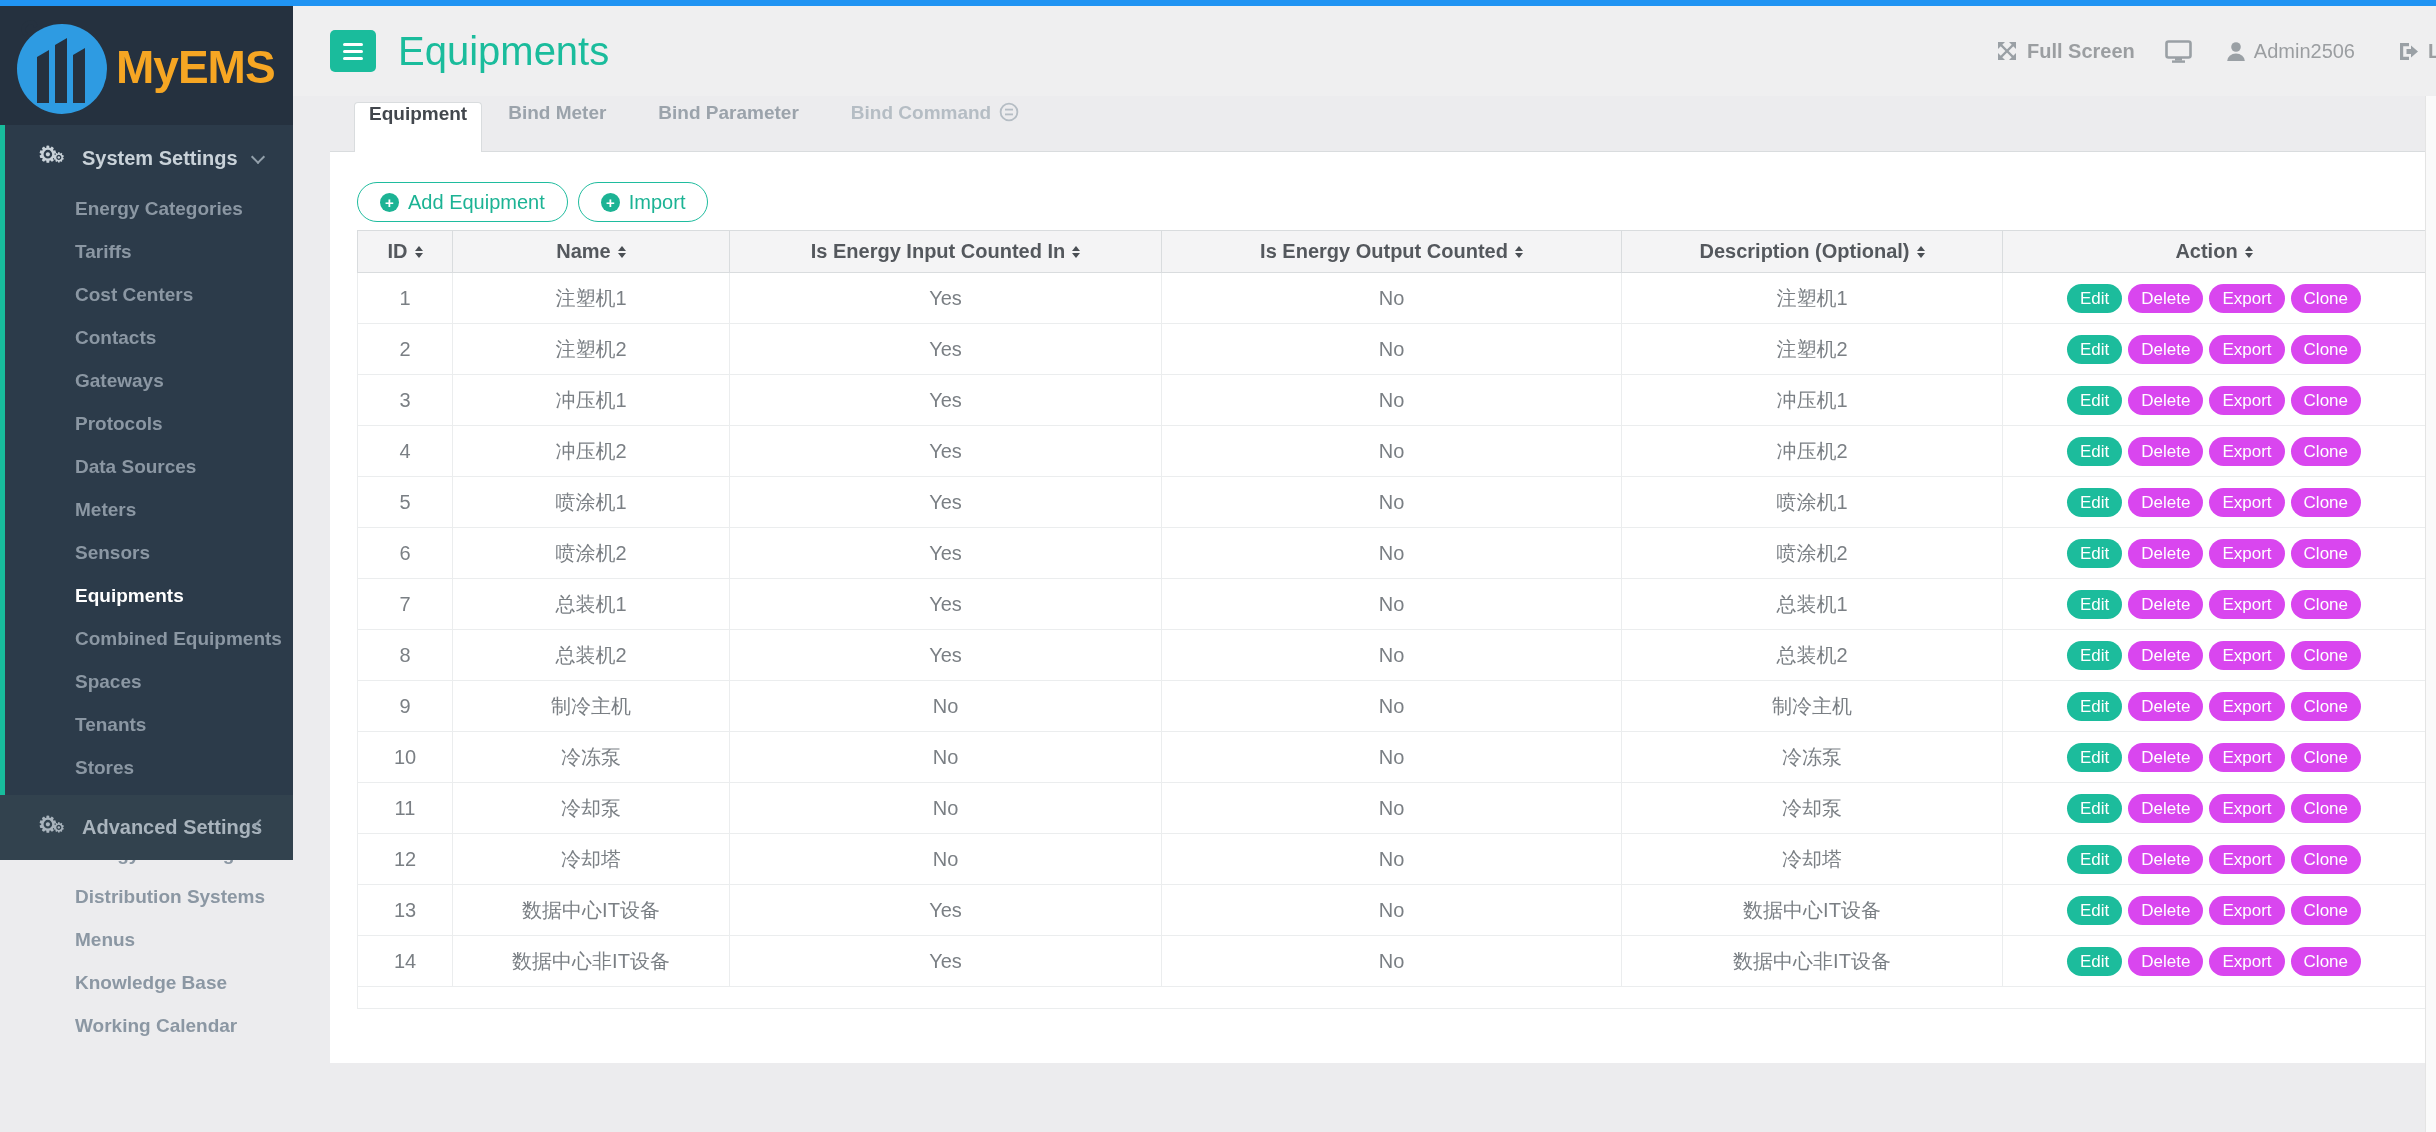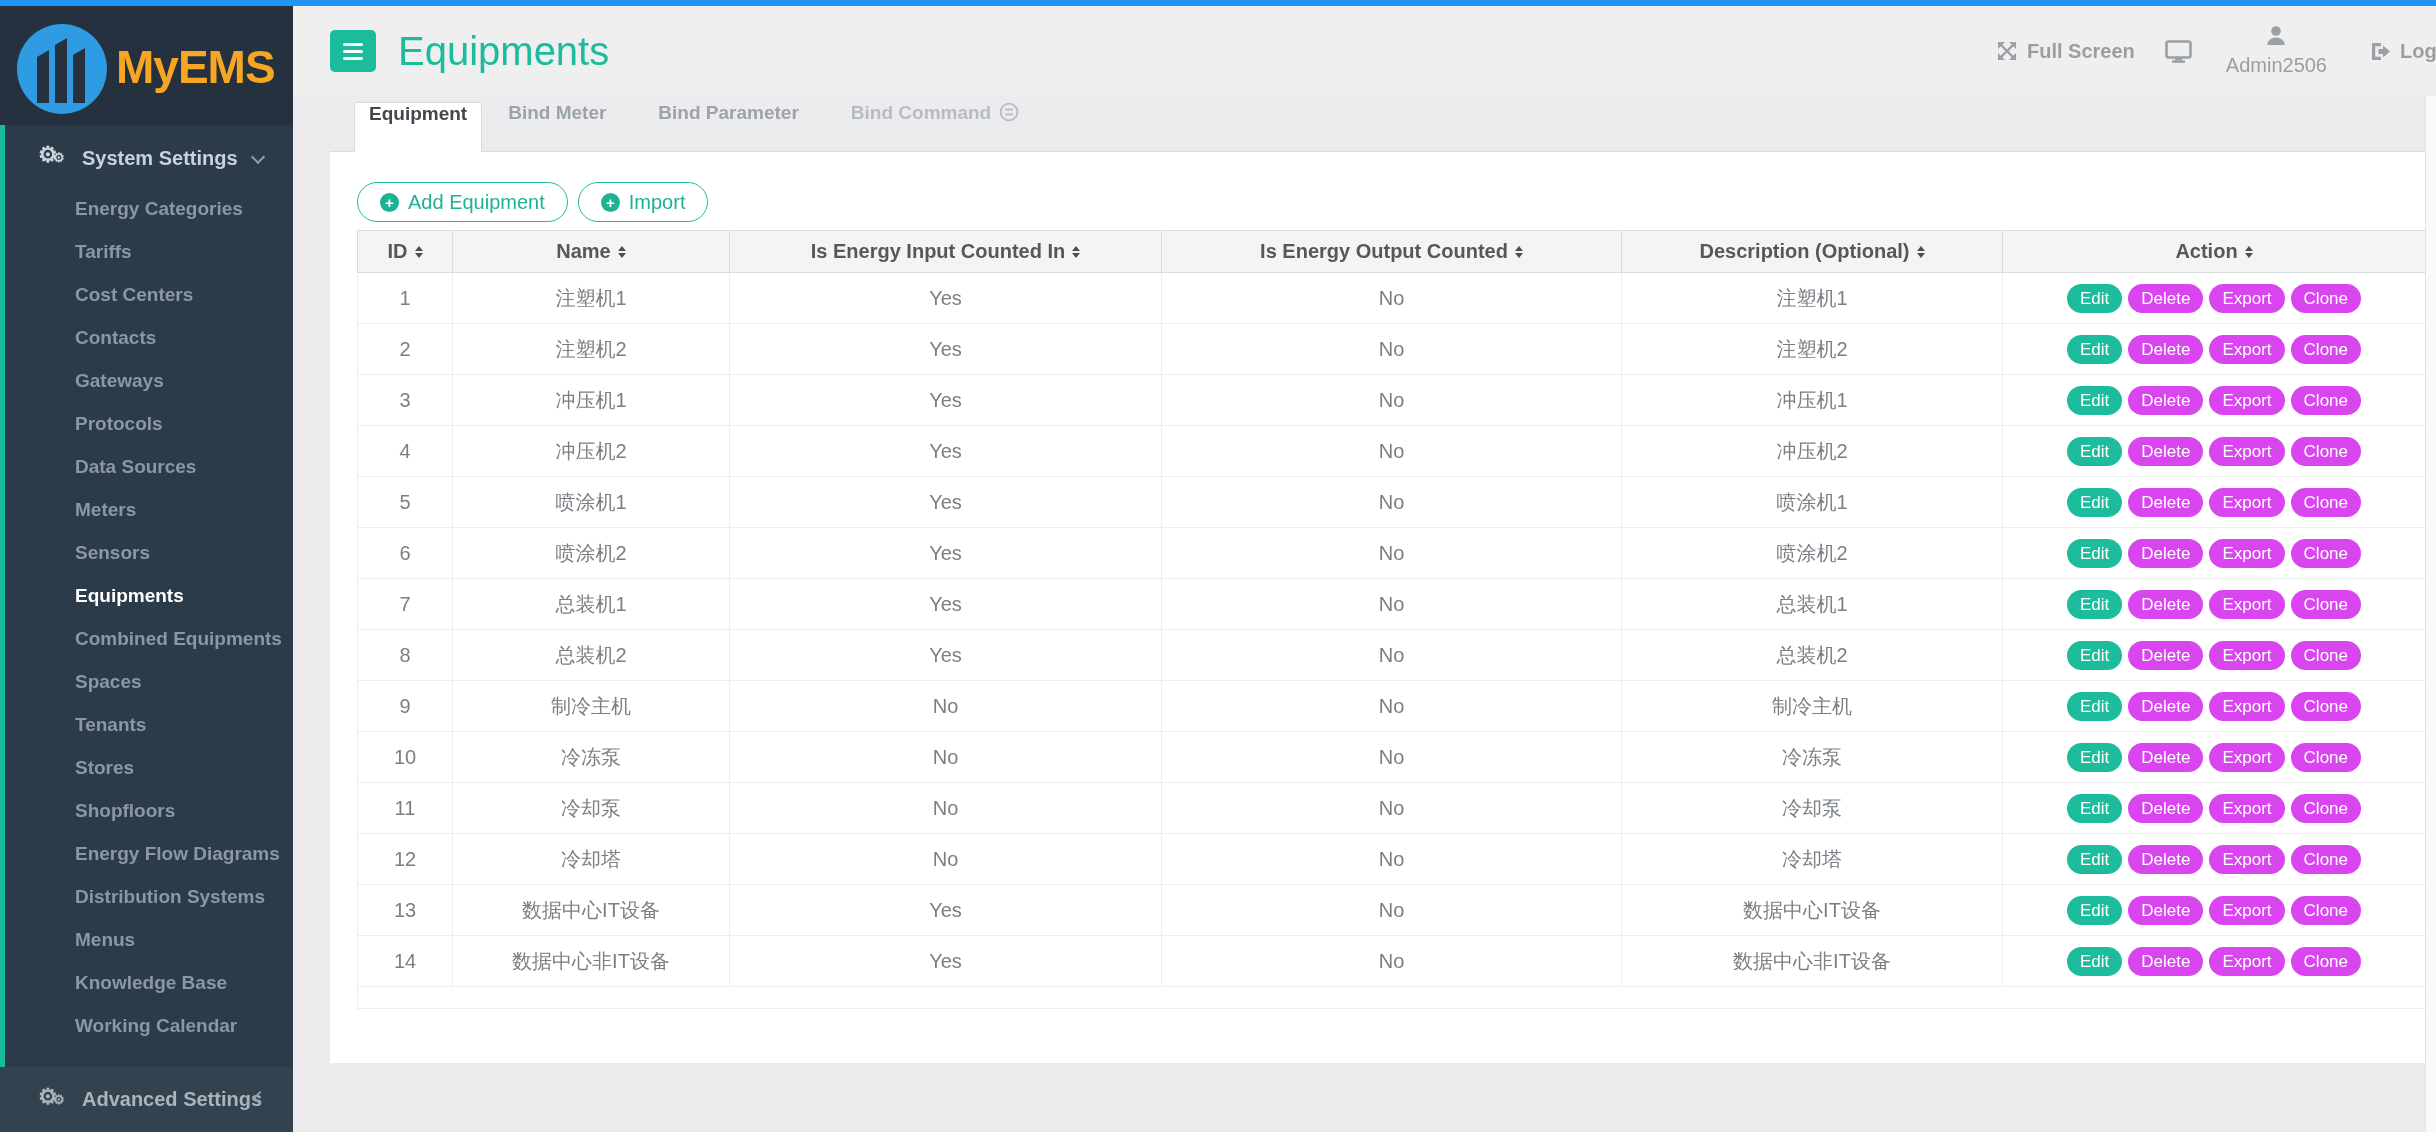--- a/index.html
+++ b/index.html
@@ -3,21 +3,21 @@
 <meta charset="utf-8">
 <style>
   * { margin:0; padding:0; box-sizing:border-box; }
   html,body { width:2436px; height:1132px; overflow:hidden; }
   body { position:relative; background:#ececee; font-family:"Liberation Sans", sans-serif; }
 
   
   .topbar { position:absolute; left:0; top:0; width:2436px; height:6px; background:#2094f3; z-index:20; }
 
   
-  .sidebar { position:absolute; left:0; top:0; width:293px; height:1132px; background:#2c3b4a; z-index:10; }
+  .sidebar { position:absolute; left:0; top:0; width:293px; height:860px; background:#2c3b4a; z-index:10; }
   .logo-block { position:relative; height:125px; background:#25313f; display:flex; align-items:center; padding:8px 0 0 12px; }
   .logo-text { color:#f6a623; font-size:46px; font-weight:700; letter-spacing:-1px; margin-left:4px; }
   .side-nav { position:absolute; top:125px; bottom:65px; left:0; right:0; background:#2c3b4a; border-left:5px solid #18bc9c; padding-top:8px; }
   .nav-header { position:relative; height:50px; display:flex; align-items:center; padding-left:33px; color:#c9d2d9; font-weight:700; font-size:20px; cursor:pointer; }
   .gears { position:relative; width:32px; height:26px; margin-right:12px; flex:0 0 auto; }
   .gears .g1 { position:absolute; left:0; top:-3px; font-size:22px; line-height:26px; }
   .gears .g2 { position:absolute; left:15px; top:6px; font-size:13px; line-height:13px; }
   .chev { width:10px; height:10px; border-right:2px solid #93a0ab; border-bottom:2px solid #93a0ab; display:inline-block; }
   .chev-down { transform:rotate(45deg); position:absolute; left:248px; top:19px; }
   .chev-left { transform:rotate(135deg); position:absolute; right:28px; top:26px; }
@@ -28,21 +28,21 @@
 
   
   .header { position:absolute; left:293px; top:6px; width:2143px; height:90px; background:#efeff0; display:flex; align-items:center; }
   .burger { width:46px; height:42px; margin-left:37px; background:#1abc9c; border:none; border-radius:5px; display:flex; flex-direction:column; justify-content:center; align-items:center; gap:4px; cursor:pointer; }
   .burger i { width:20px; height:3px; background:#fff; border-radius:2px; }
   .page-title { margin-left:22px; font-size:40px; font-weight:500; color:#1abc9c; }
   .header-right { position:absolute; left:1995px; top:6px; height:90px; display:flex; align-items:center; z-index:15; color:#9b9ea1; font-size:20px; white-space:nowrap; }
   .hr-item { display:flex; align-items:center; gap:8px; cursor:pointer; }
   .hr-label { font-weight:700; }
   .hr-user { font-weight:400; }
-  .m1 { margin-left:30px; } .m2 { margin-left:34px;flex-direction:column; } .m3 { margin-left:42px; }
+  .m1 { margin-left:30px; } .m2 { margin-left:34px; } .m3 { margin-left:42px; }
 
   
   .tabs { position:absolute; left:354px; top:102px; display:flex; align-items:stretch; z-index:6; }
   .tab { height:50px; display:flex; align-items:flex-start; gap:8px; padding:0 26px; font-size:19px; font-weight:700; color:#9ba3ab; cursor:pointer; }
   .tab.dim { color:#b5bdc4; }
   .tab.active { background:#fff; border:1px solid #d9dcde; border-bottom:none; border-radius:4px 4px 0 0; color:#42474d; padding:0 14px; }
 
   
   .card { position:absolute; left:330px; top:151px; width:2106px; height:912px; background:#ffffff; border-top:1px solid #d9dcde; z-index:5; }
   .toolbar { margin:30px 0 0 27px; display:flex; gap:10px; }

